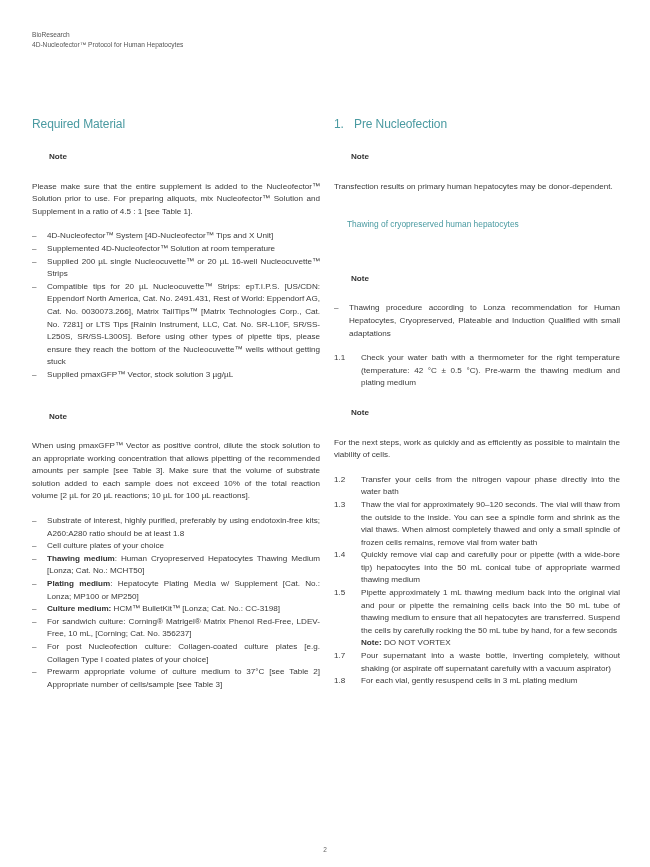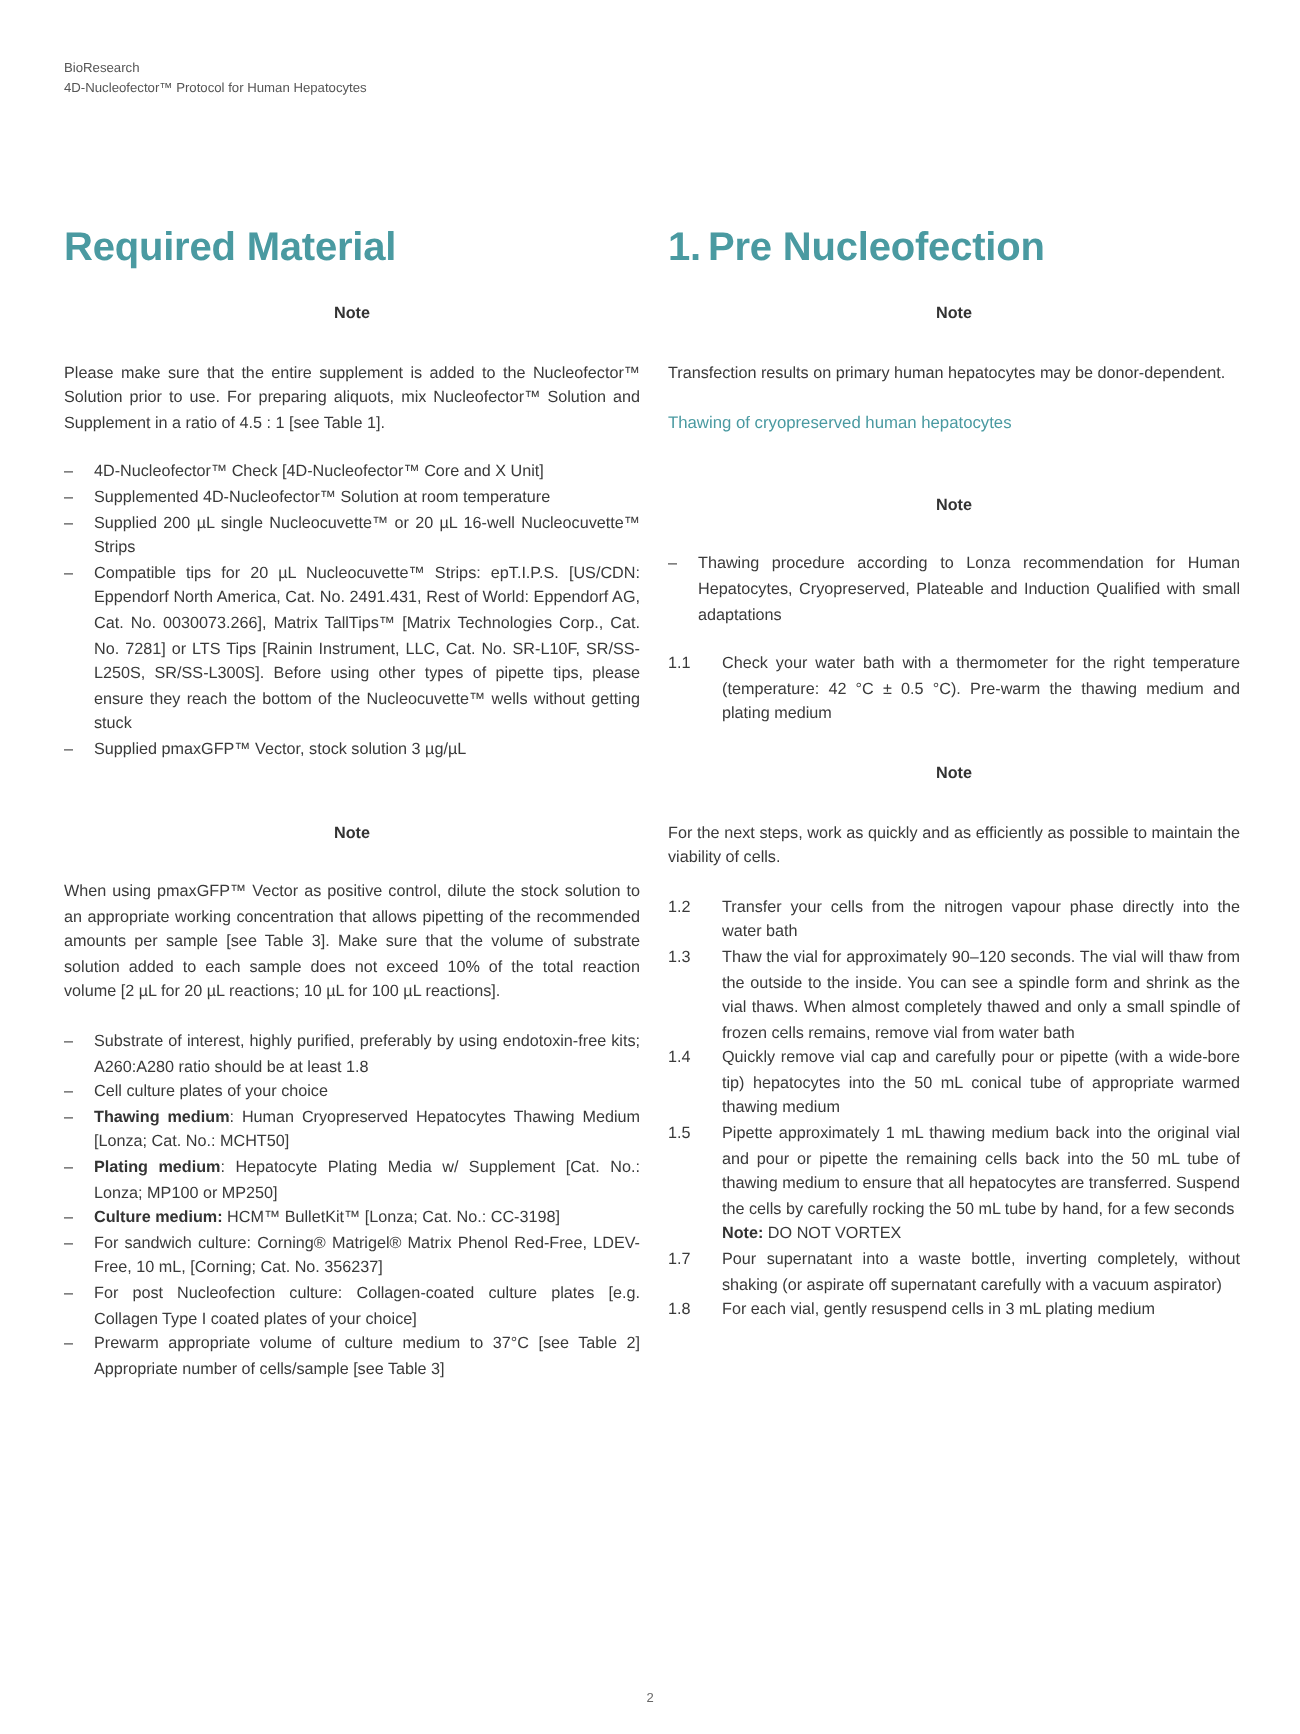--- a/index.html
+++ b/index.html
@@ -6,31 +6,31 @@
   body {
     width: 650px; height: 867px; position: relative; overflow: hidden;
     font-family: "Liberation Sans", "DejaVu Sans", sans-serif;
     color: #3a3a3a;
   }
   .header { position: absolute; left: 32px; top: 30px; font-size: 6.6px; line-height: 10px; color: #555; }
   .col { position: absolute; top: 114px; width: 288px; font-size: 8.1px; line-height: 12.6px; }
   .col-left { left: 32px; }
   .col-right { left: 334px; width: 286px; }
   h1 {
-    margin: 0 0 14px 0; font-weight: bold; font-size: 20px; line-height: 20px;
+    margin: 0 0 14px 0; font-weight: normal; font-size: 12px; line-height: 20px;
     color: #4a9aa1; letter-spacing: -0.1px;
   }
   .h1-num { display: inline-block; width: 20px; }
-  .note-title { font-weight: bold; color: #333; margin: 17px; text-align: center; }
+  .note-title { font-weight: bold; color: #333; margin: 17px; }
   p { margin: 0; text-align: justify; }
   .gap { height: 12px; }
   ul.dash { list-style: none; margin: 0; padding: 0; }
   ul.dash li { position: relative; padding-left: 15px; text-align: justify; }
   ul.dash li::before { content: "–"; position: absolute; left: 0; top: 0; }
-  .sub { color: #4a9aa1; font-weight: normal; font-size: 8.4px; margin: 0; }
+  .sub { color: #4a9aa1; font-weight: normal; font-size: 8.4px; margin: 13px; }
   .steps { margin: 0; padding: 0; list-style: none; }
   .steps li { display: flex; }
   .step-num { width: 27px; flex: none; }
   .step-text { flex: 1; text-align: justify; }
   b { color: #333; margin-top: 16px; }
   .page-num { position: absolute; left: 0; width: 650px; top: 846px; text-align: center; font-size: 6.5px; color: #666; }
 </style>
 </head>
 <body>
 
@@ -40,21 +40,21 @@
 </div>
 
 <div class="col col-left">
   <h1>Required Material</h1>
 
   <div class="note-title">Note</div>
   <p>Please make sure that the entire supplement is added to the Nucleofector™ Solution prior to use. For preparing aliquots, mix Nucleofector™ Solution and Supplement in a ratio of 4.5 : 1 [see Table 1].</p>
   <div class="gap"></div>
 
   <ul class="dash">
-    <li>4D-Nucleofector™ Check [4D-Nucleofector™ Core and X Unit]</li>
+    <li>4D-Nucleofector™ System [4D-Nucleofector™ Tips and X Unit]</li>
     <li>Supplemented 4D-Nucleofector™ Solution at room temperature</li>
     <li>Supplied 200 µL single Nucleocuvette™ or 20 µL 16-well Nucleocuvette™ Strips</li>
     <li>Compatible tips for 20 µL Nucleocuvette™ Strips: epT.I.P.S. [US/CDN: Eppendorf North America, Cat. No. 2491.431, Rest of World: Eppendorf AG, Cat. No. 0030073.266], Matrix TallTips™ [Matrix Technologies Corp., Cat. No. 7281] or LTS Tips [Rainin Instrument, LLC, Cat. No. SR-L10F, SR/SS-L250S, SR/SS-L300S]. Before using other types of pipette tips, please ensure they reach the bottom of the Nucleocuvette™ wells without getting stuck</li>
     <li>Supplied pmaxGFP™ Vector, stock solution 3 µg/µL</li>
   </ul>
   <div class="gap"></div>
 
   <div class="note-title">Note</div>
   <p>When using pmaxGFP™ Vector as positive control, dilute the stock solution to an appropriate working concentration that allows pipetting of the recommended amounts per sample [see Table 3]. Make sure that the volume of substrate solution added to each sample does not exceed 10% of the total reaction volume [2 µL for 20 µL reactions; 10 µL for 100 µL reactions].</p>
   <div class="gap"></div>

